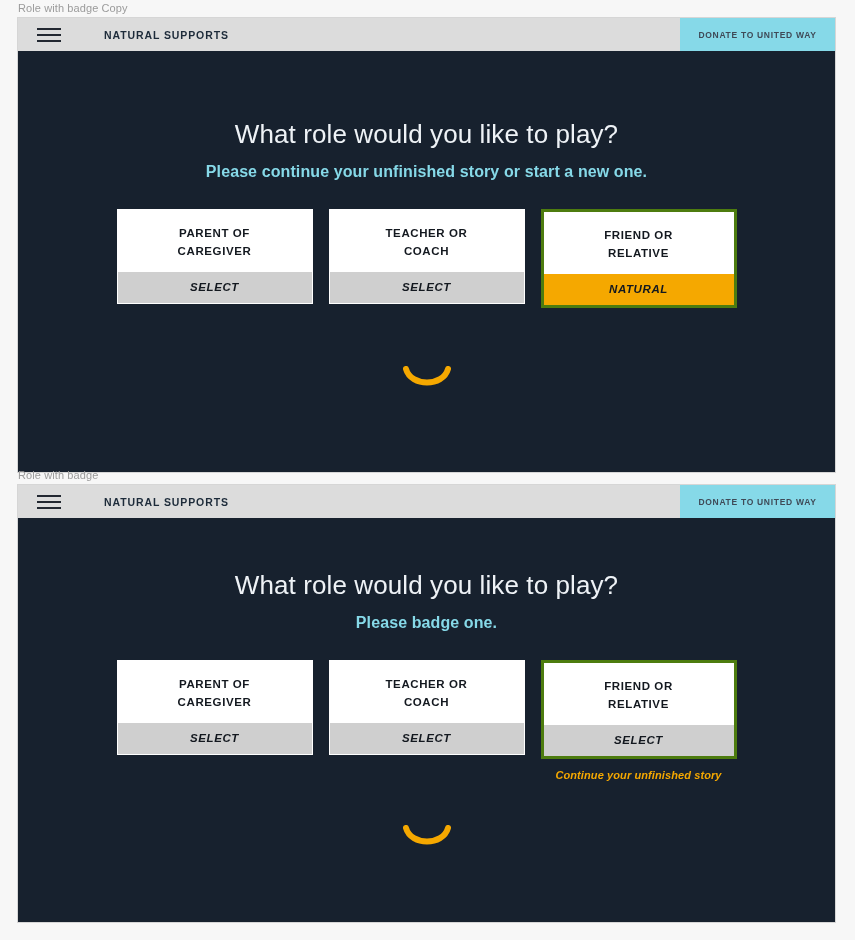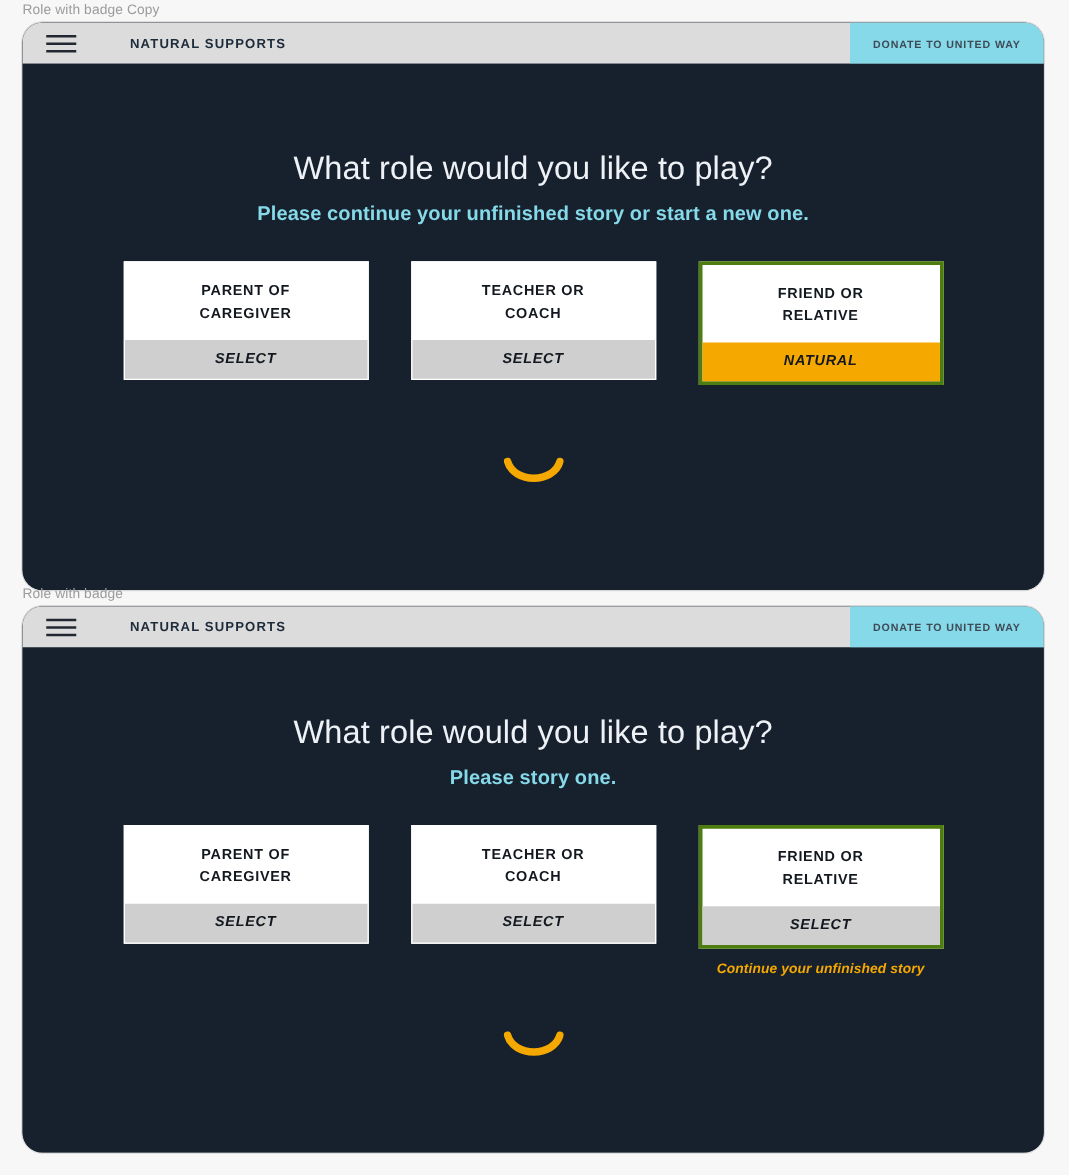--- a/index.html
+++ b/index.html
@@ -42,21 +42,20 @@
   .frame-label-1 { top: 2px; }
   .frame-label-2 { top: 469px; }
 
   .frame-inner {
     position: relative;
     width: 100%;
     height: 100%;
     background: #17212e;
     box-shadow: 0 0 0 1px #d6d6d6;
     overflow: hidden;
-    border-radius: 16px;
   }
 
   
   .appbar {
     position: relative;
     height: 33px;
     background: #dcdcdc;
     display: flex;
     align-items: stretch;
   }
@@ -131,21 +130,21 @@
     font-size: 16px;
     font-weight: bold;
     color: #86d9e8;
     letter-spacing: 0.1px;
   }
 
   
   .cards {
     display: flex;
     justify-content: center;
-    gap: 34px;
+    gap: 16px;
     margin-top: 28px;
   }
   .card-wrap {
     position: relative;
     width: 196px;
   }
   .card {
     background: #ffffff;
     border: 1px solid #ffffff;
     box-sizing: border-box;
@@ -281,21 +280,21 @@
             <span></span>
             <span></span>
           </div>
           <div class="brand">NATURAL SUPPORTS</div>
         </div>
         <button class="donate-btn">DONATE TO UNITED WAY</button>
       </div>
 
       <div class="stage">
         <h1 class="headline">What role would you like to play?</h1>
-        <p class="subtitle">Please story one.</p>
+        <p class="subtitle">Please badge one.</p>
 
         <div class="cards">
 
           <div class="card-wrap">
             <div class="card">
               <div class="card-title">
                 <div>PARENT OF</div>
                 <div>CAREGIVER</div>
               </div>
               <button class="card-action">SELECT</button>

